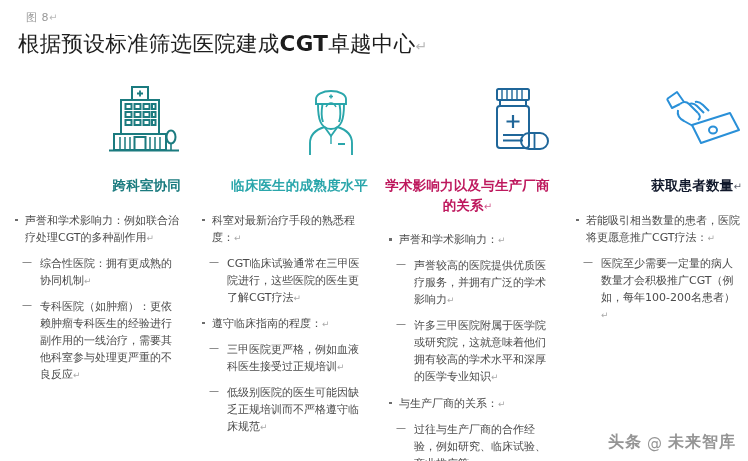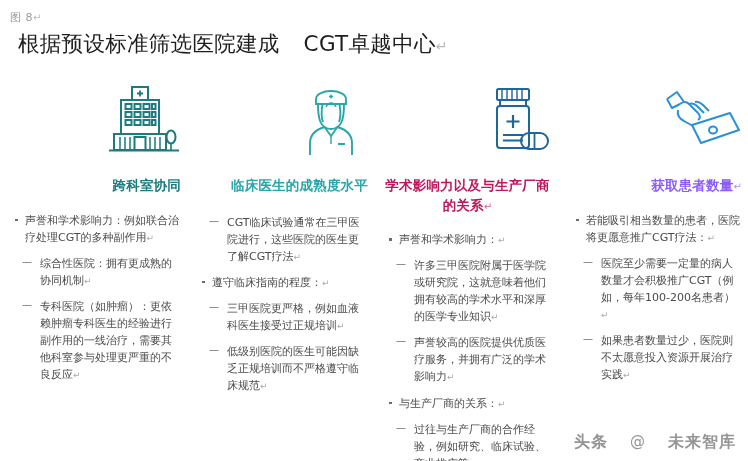--- a/index.html
+++ b/index.html
@@ -18,40 +18,40 @@
   .page {
     position: relative;
     width: 748px;
     height: 461px;
     box-sizing: border-box;
   }
 
   
   .fig-label {
     position: absolute;
-    left: 10px;
+    left: 26px;
     top: 10px;
     font-size: 11px;
     color: #9a9a9a;
     letter-spacing: .5px;
   }
   .fig-label .pilcrow {
     color: #b9b9b9;
     font-size: 10px;
   }
   .title {
     position: absolute;
     left: 18px;
     top: 29px;
     font-size: 21.5px;
     color: #1d1d1d;
     letter-spacing: .3px;
     white-space: nowrap;
   }
-  .title b { font-weight: 400; margin-left: 24px; }
+  .title b { font-weight: 700; }
   .title .pilcrow {
     color: #b9b9b9;
     font-size: 14px;
     font-weight: normal;
   }
   .rule {
     position: absolute;
     left: 0;
     top: 72px;
     width: 748px;
@@ -144,21 +144,22 @@
     font-size: 9px;
     vertical-align: baseline;
   }
 
   
   .watermark {
     position: absolute;
     right: 12px;
     bottom: 8px;
     display: flex;
-    gap: 22px;
+    align-items: center;
+    gap: 5px;
     color: #6d6d6d;
     font-size: 16px;
     font-weight: 700;
     letter-spacing: 1px;
     opacity: .72;
   }
   .watermark .at {
     display: inline-block;
     font-size: 15px;
     font-weight: 400;
@@ -229,20 +230,21 @@
           <path d="M30.5 42l6.5 9 6.5-9"></path>
           <path d="M30.5 42C21 45 16 50 16 58v12M43.5 42C53 45 58 50 58 58v12"></path>
           <path d="M37 51v8" stroke-width="1.4"></path>
           <path d="M44 59h7" stroke-width="2"></path>
         </svg>
       </div>
       <div class="col-title" style="color:#2aa6ab">
         <span>临床医生的成熟度水平</span><span class="pilcrow"></span>
       </div>
       <div class="body">
+        <div class="lv1"><span>科室对最新治疗手段的熟悉程度：</span><span class="pilcrow-inline">↵</span></div>
         <div class="lv2"><span>CGT临床试验通常在三甲医院进行，这些医院的医生更了解CGT疗法</span><span class="pilcrow-inline">↵</span></div>
         <div class="lv1"><span>遵守临床指南的程度：</span><span class="pilcrow-inline">↵</span></div>
         <div class="lv2"><span>三甲医院更严格，例如血液科医生接受过正规培训</span><span class="pilcrow-inline">↵</span></div>
         <div class="lv2"><span>低级别医院的医生可能因缺乏正规培训而不严格遵守临床规范</span><span class="pilcrow-inline">↵</span></div>
       </div>
     </div>
 
     <div class="col">
       <div class="icon-wrap">
         <svg width="74" height="72" viewBox="0 0 74 72" fill="none" stroke="#1f6699" stroke-width="2">
@@ -254,48 +256,47 @@
           <path d="M22 50h20M22 55.5h20" stroke-width="2"></path>
           <rect x="40" y="48" width="27" height="16" rx="8"></rect>
           <path d="M53.5 48v16" stroke-width="1.8"></path>
         </svg>
       </div>
       <div class="col-title" style="color:#be185d">
         <span>学术影响力以及与生产厂商的关系</span><span class="pilcrow">↵</span>
       </div>
       <div class="body">
         <div class="lv1"><span>声誉和学术影响力：</span><span class="pilcrow-inline">↵</span></div>
+        <div class="lv2"><span>声誉较高的医院提供优质医疗服务，并拥有广泛的学术影响力</span><span class="pilcrow-inline">↵</span></div>
         <div class="lv2"><span>许多三甲医院附属于医学院或研究院，这就意味着他们拥有较高的学术水平和深厚的医学专业知识</span><span class="pilcrow-inline">↵</span></div>
-        <div class="lv2"><span>声誉较高的医院提供优质医疗服务，并拥有广泛的学术影响力</span><span class="pilcrow-inline">↵</span></div>
         <div class="lv1"><span>与生产厂商的关系：</span><span class="pilcrow-inline">↵</span></div>
         <div class="lv2"><span>过往与生产厂商的合作经验，例如研究、临床试验、商业推广等</span><span class="pilcrow-inline">↵</span></div>
       </div>
     </div>
 
     <div class="col">
       <div class="icon-wrap">
         <svg width="80" height="72" viewBox="0 0 80 72" fill="none" stroke="#2a90d8" stroke-width="2" stroke-linejoin="round">
           <path d="M5 14l10-7 7 10"></path>
           <path d="M5 14l5 9 8-4"></path>
           <path d="M18 19c2-2 6-3 9 0l9 9"></path>
           <path d="M16 25c-1 5 2 9 6 11l9 5"></path>
           <path d="M27 19c3-1 6 0 8 2l7 7"></path>
           <path d="M33 17c3-1 6 1 8 3l6 6"></path>
           <path d="M36 28c2 2 3 5 0 7"></path>
           <path d="M30 40l38-12 9 17-38 13z"></path>
           <ellipse cx="51" cy="45" rx="4" ry="3.5"></ellipse>
         </svg>
       </div>
-      <div class="col-title" style="color:#8b5cf6">
+      <div class="col-title" style="color:#0f172a">
         <span>获取患者数量</span><span class="pilcrow">↵</span>
       </div>
       <div class="body">
         <div class="lv1"><span>若能吸引相当数量的患者，医院将更愿意推广CGT疗法：</span><span class="pilcrow-inline">↵</span></div>
         <div class="lv2"><span>医院至少需要一定量的病人数量才会积极推广CGT（例如，每年100-200名患者）</span><span class="pilcrow-inline">↵</span></div>
-        <div class="lv2"><span>如果患者数量过少，医院则不太愿意投入资源开展治疗实践</span><span class="pilcrow-inline">↵</span></div>
       </div>
     </div>
 
   </div>
 
   <div class="watermark">
     <span>头条</span>
     <span class="at">@</span>
     <span>未来智库</span>
   </div>

